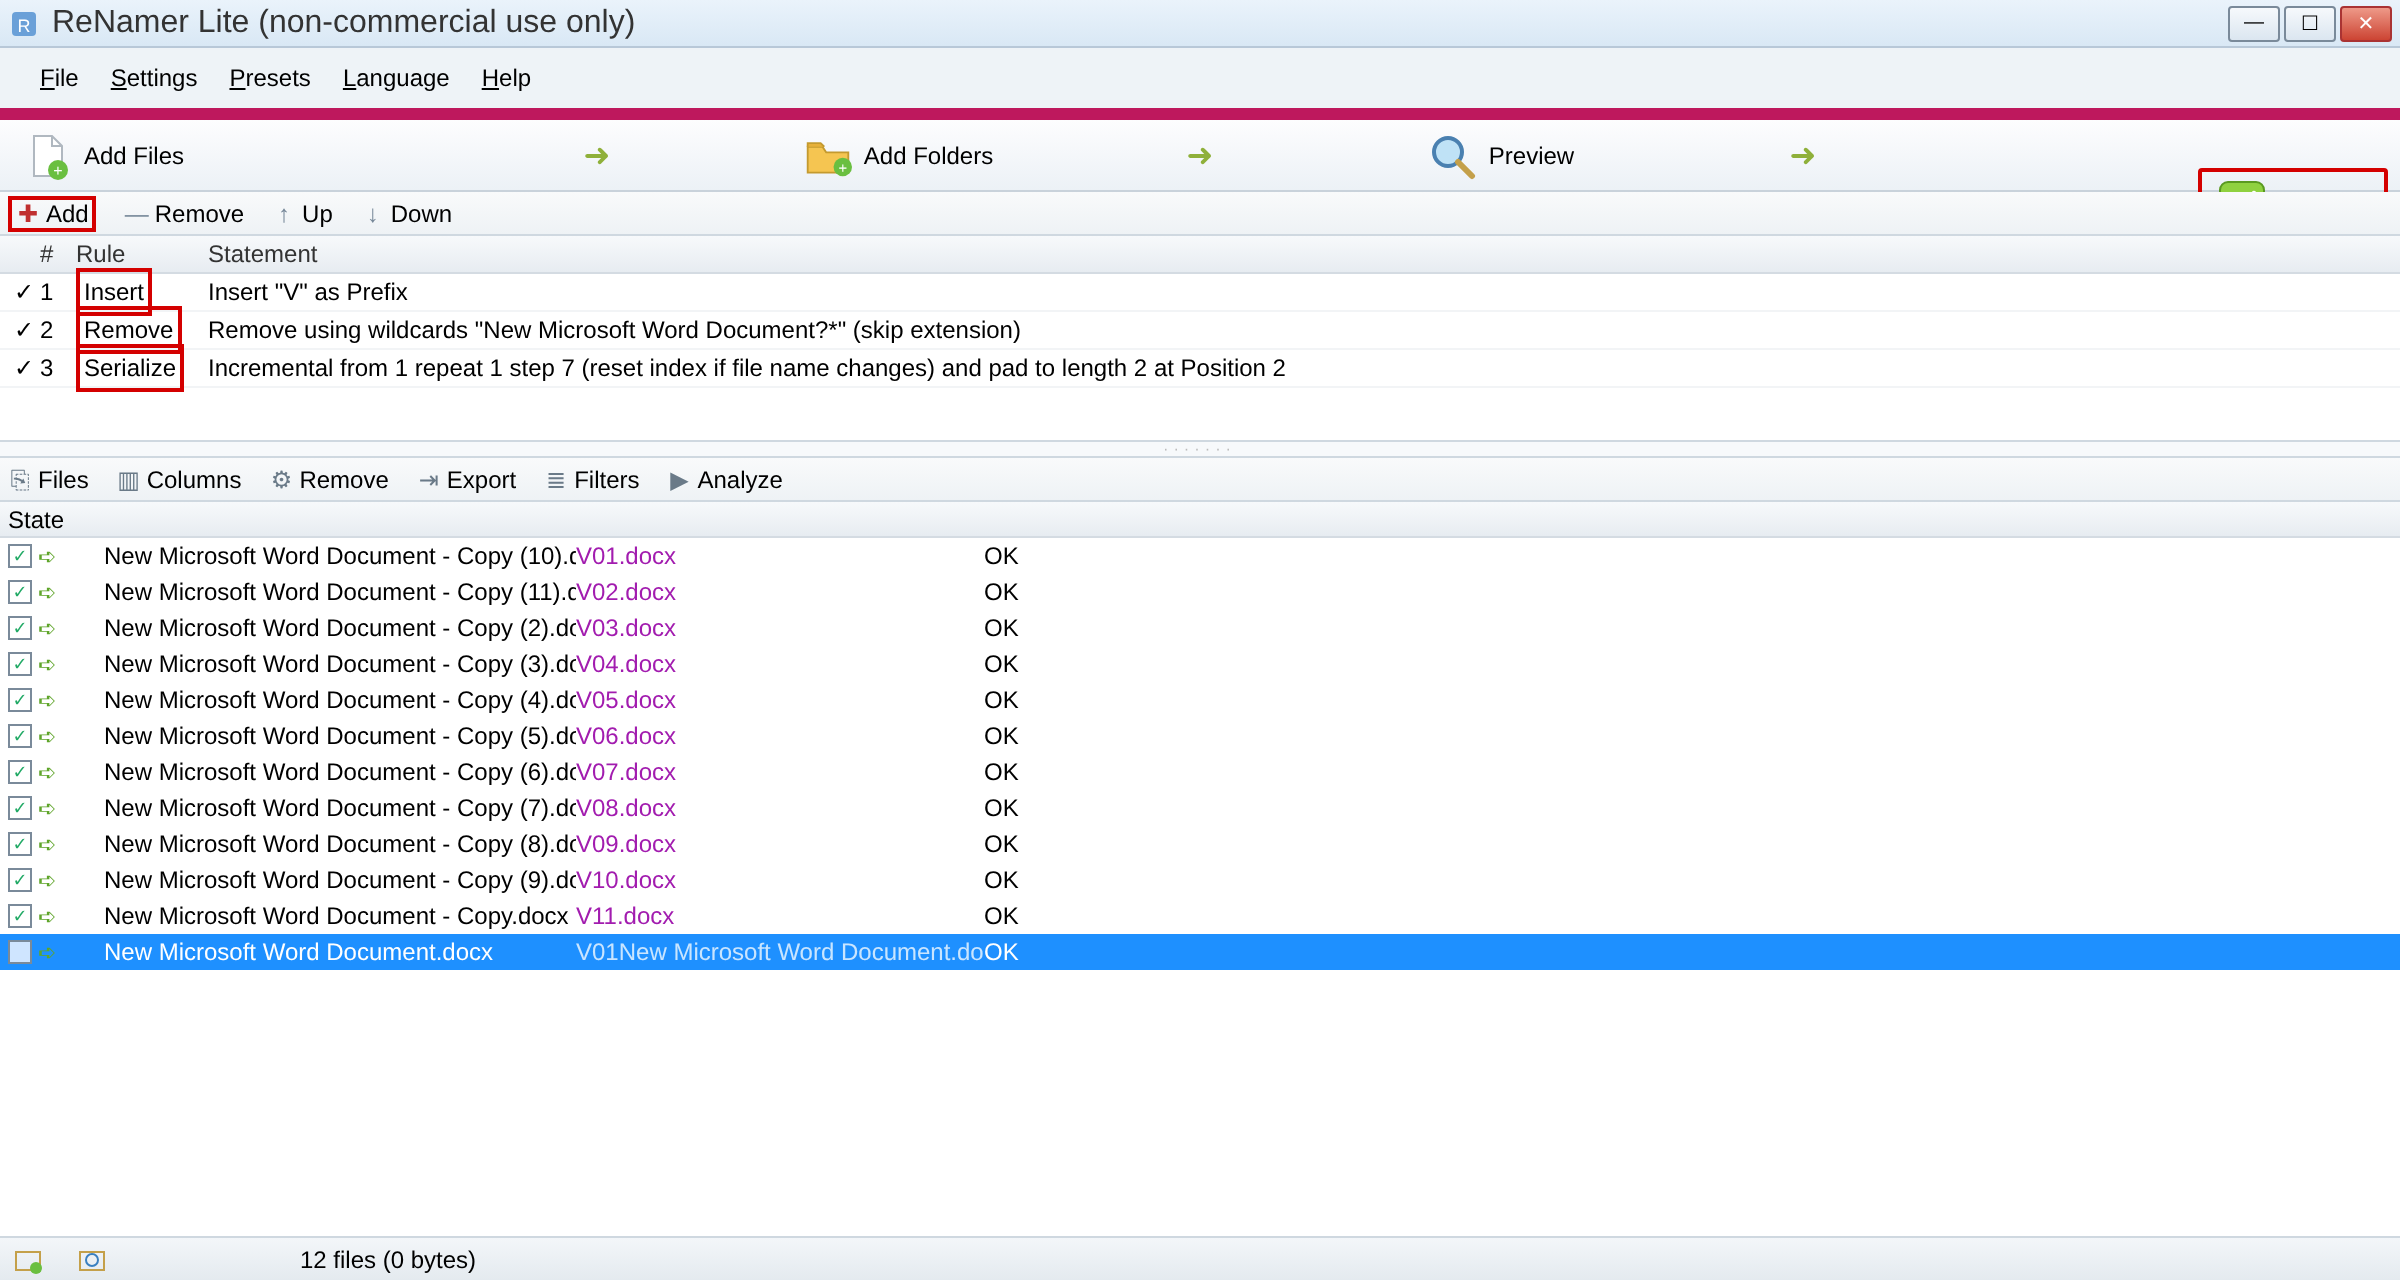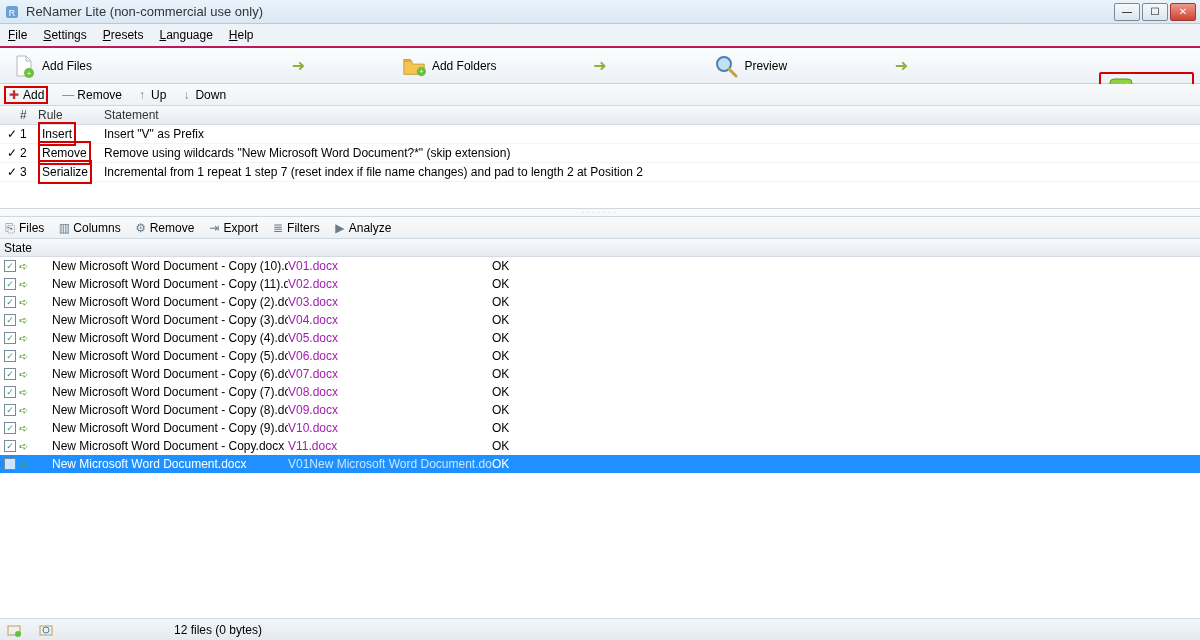--- a/index.html
+++ b/index.html
@@ -1,27 +1,27 @@
 <!DOCTYPE html>
 <html><head>
 <meta charset="utf-8">
 <style>
 * { margin: 0; padding: 0; box-sizing: border-box; }
 body { font-family: "Segoe UI", Tahoma, sans-serif; font-size: 12px; background: #fff; color: #000; width: 1200px; height: 640px; overflow: hidden; display: flex; flex-direction: column; }
 
 
 .titlebar { height: 24px; background: linear-gradient(#eaf3fb,#d9e8f5); display: flex; align-items: center; padding: 0 4px; border-bottom: 1px solid #b8c8d8; }
 .titlebar .appicon { width: 16px; height: 16px; margin-right: 6px; display: flex; align-items: center; justify-content: center; }
-.titlebar .title { flex: 1; font-size: 13px; color: #333; }
+.titlebar .title { flex: 1; font-size: 16px; color: #333; }
 .titlebar .winbtns { display: flex; }
 .titlebar .winbtn { width: 26px; height: 18px; border: 1px solid #7a8a9a; margin-left: 2px; display: flex; align-items: center; justify-content: center; font-size: 10px; background: linear-gradient(#f6f9fc,#dbe6f0); border-radius: 2px; }
 .titlebar .winbtn.close { background: linear-gradient(#e98,#c43); color: #fff; border-color: #a33; }
 
 
-.menubar { height: 24px; display: flex; align-items: center; padding: 0 0; background: #eef3f7; border-bottom: 2px solid #be185d; }
+.menubar { height: 36px; display: flex; align-items: center; padding: 0 12px; background: #eef3f7; border-bottom: 6px solid #be185d; }
 .menubar .menuitem { padding: 2px 8px; cursor: default; }
 .menubar .menuitem u { text-decoration: underline; }
 
 
 .toolbar { height: 36px; display: flex; align-items: center; background: linear-gradient(#fdfdfe,#ecf1f6); border-bottom: 1px solid #c9d2db; padding: 0 6px; }
 .toolbar .slot { display: flex; align-items: center; justify-content: center; gap: 8px; }
 .toolbar .arrow { width: 18px; text-align: center; color: #8fb03a; font-size: 16px; }
 .toolbar .btn { display: flex; align-items: center; gap: 6px; padding: 2px 6px; }
 .toolbar .btn .icn { width: 24px; height: 24px; display: flex; align-items: center; justify-content: center; }
 .toolbar .highlight { border: 2px solid #d40000; border-radius: 2px; }
@@ -360,14 +360,14 @@
         <rect x="1" y="3" width="12" height="9" fill="none" stroke="#c4a04a"></rect>
         <circle cx="11" cy="11" r="3" fill="#6abf40"></circle>
       </svg>
     </span>
   <span class="sicon">
       <svg width="14" height="14" viewBox="0 0 14 14">
         <rect x="1" y="3" width="12" height="9" fill="none" stroke="#c4a04a"></rect>
         <circle cx="7" cy="7" r="3" fill="none" stroke="#3a80c0"></circle>
       </svg>
     </span>
-  <span style="margin-left:104px">12 files (0 bytes)</span>
+  <span style="margin-left:80px">12 files (0 bytes)</span>
 </div>
 
 </body></html>

